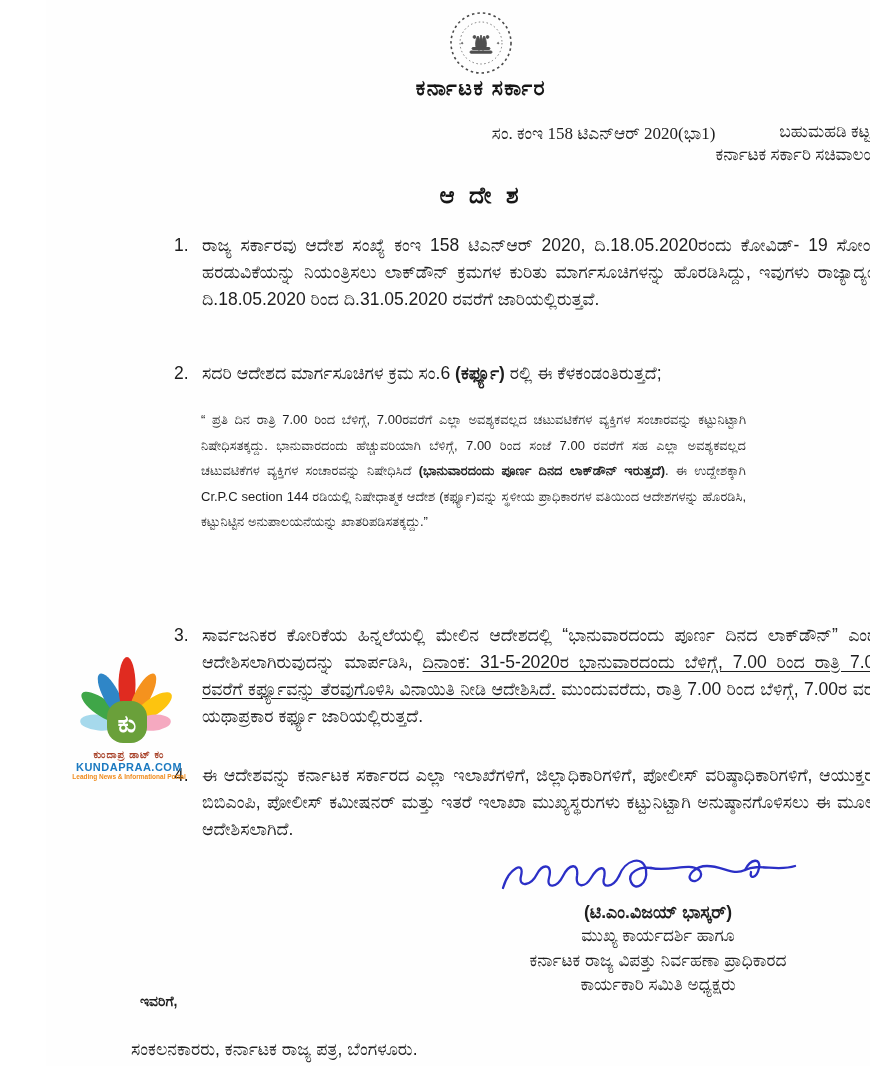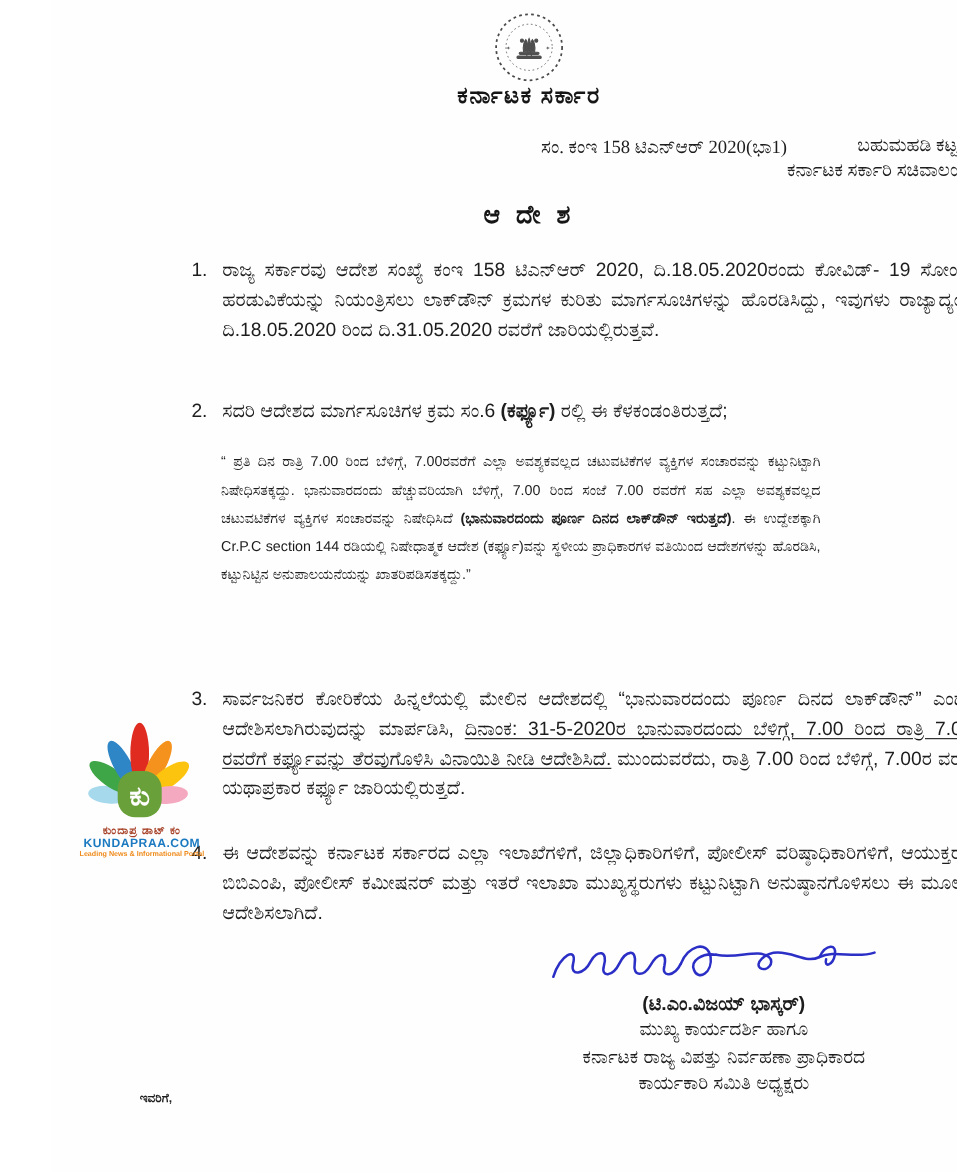--- a/index.html
+++ b/index.html
@@ -46,21 +46,21 @@
   .quote{
     position:absolute;top:407px;left:155px;width:545px;
     font-size:13px;line-height:25.5px;text-align:justify;
   }
   
   .sig-block{position:absolute;top:848px;right:28px;width:460px;text-align:center;}
   .sig-ink{display:block;margin:0 auto -2px auto;}
   .sig-name{font-size:17.5px;font-weight:bold;line-height:24px;}
   .sig-line{font-size:17px;line-height:24.5px;}
   
-  .footer-to{position:absolute;left:81px;top:993px;font-size:11px;font-weight:bold;}
+  .footer-to{position:absolute;left:94px;top:993px;font-size:14px;font-weight:bold;}
   .footer-addressee{position:absolute;left:85px;top:1039px;font-size:17.5px;}
   
   .watermark{position:absolute;left:16px;top:653px;width:134px;text-align:center;}
   .wm-kn{font-size:10px;font-weight:bold;color:#a8432a;letter-spacing:1px;white-space:nowrap;}
   .wm-site{font-size:11px;font-weight:bold;color:#1b79c0;letter-spacing:0.5px;white-space:nowrap;}
   .wm-tag{font-size:6.5px;font-weight:bold;color:#ef8b1c;white-space:nowrap;}
 </style>
 </head>
 <body>
 
@@ -130,20 +130,21 @@
         <path d="M252 22 C 258 10, 268 10, 266 20 C 264 30, 256 32, 258 24"></path>
       </g>
     </svg>
     <div class="sig-name">(ಟಿ.ಎಂ.ವಿಜಯ್ ಭಾಸ್ಕರ್)</div>
     <div class="sig-line">ಮುಖ್ಯ ಕಾರ್ಯದರ್ಶಿ ಹಾಗೂ</div>
     <div class="sig-line">ಕರ್ನಾಟಕ ರಾಜ್ಯ ವಿಪತ್ತು ನಿರ್ವಹಣಾ ಪ್ರಾಧಿಕಾರದ</div>
     <div class="sig-line">ಕಾರ್ಯಕಾರಿ ಸಮಿತಿ ಅಧ್ಯಕ್ಷರು</div>
   </div>
 
   <div class="footer-to">ಇವರಿಗೆ,</div>
+  <div class="footer-addressee">ಸಂಕಲನಕಾರರು, ಕರ್ನಾಟಕ ರಾಜ್ಯ ಪತ್ರ, ಬೆಂಗಳೂರು.</div>
 
   <div class="watermark">
     <svg width="128" height="92" viewBox="0 0 128 92">
 
       <g>
         <g transform="rotate(-85 62 72)">
             <ellipse cx="62" cy="44" rx="8" ry="19" fill="#a6d9ec"></ellipse>
           </g>
         <g transform="rotate(-55 62 72)">
             <ellipse cx="62" cy="40" rx="8.5" ry="23" fill="#3fa648"></ellipse>

